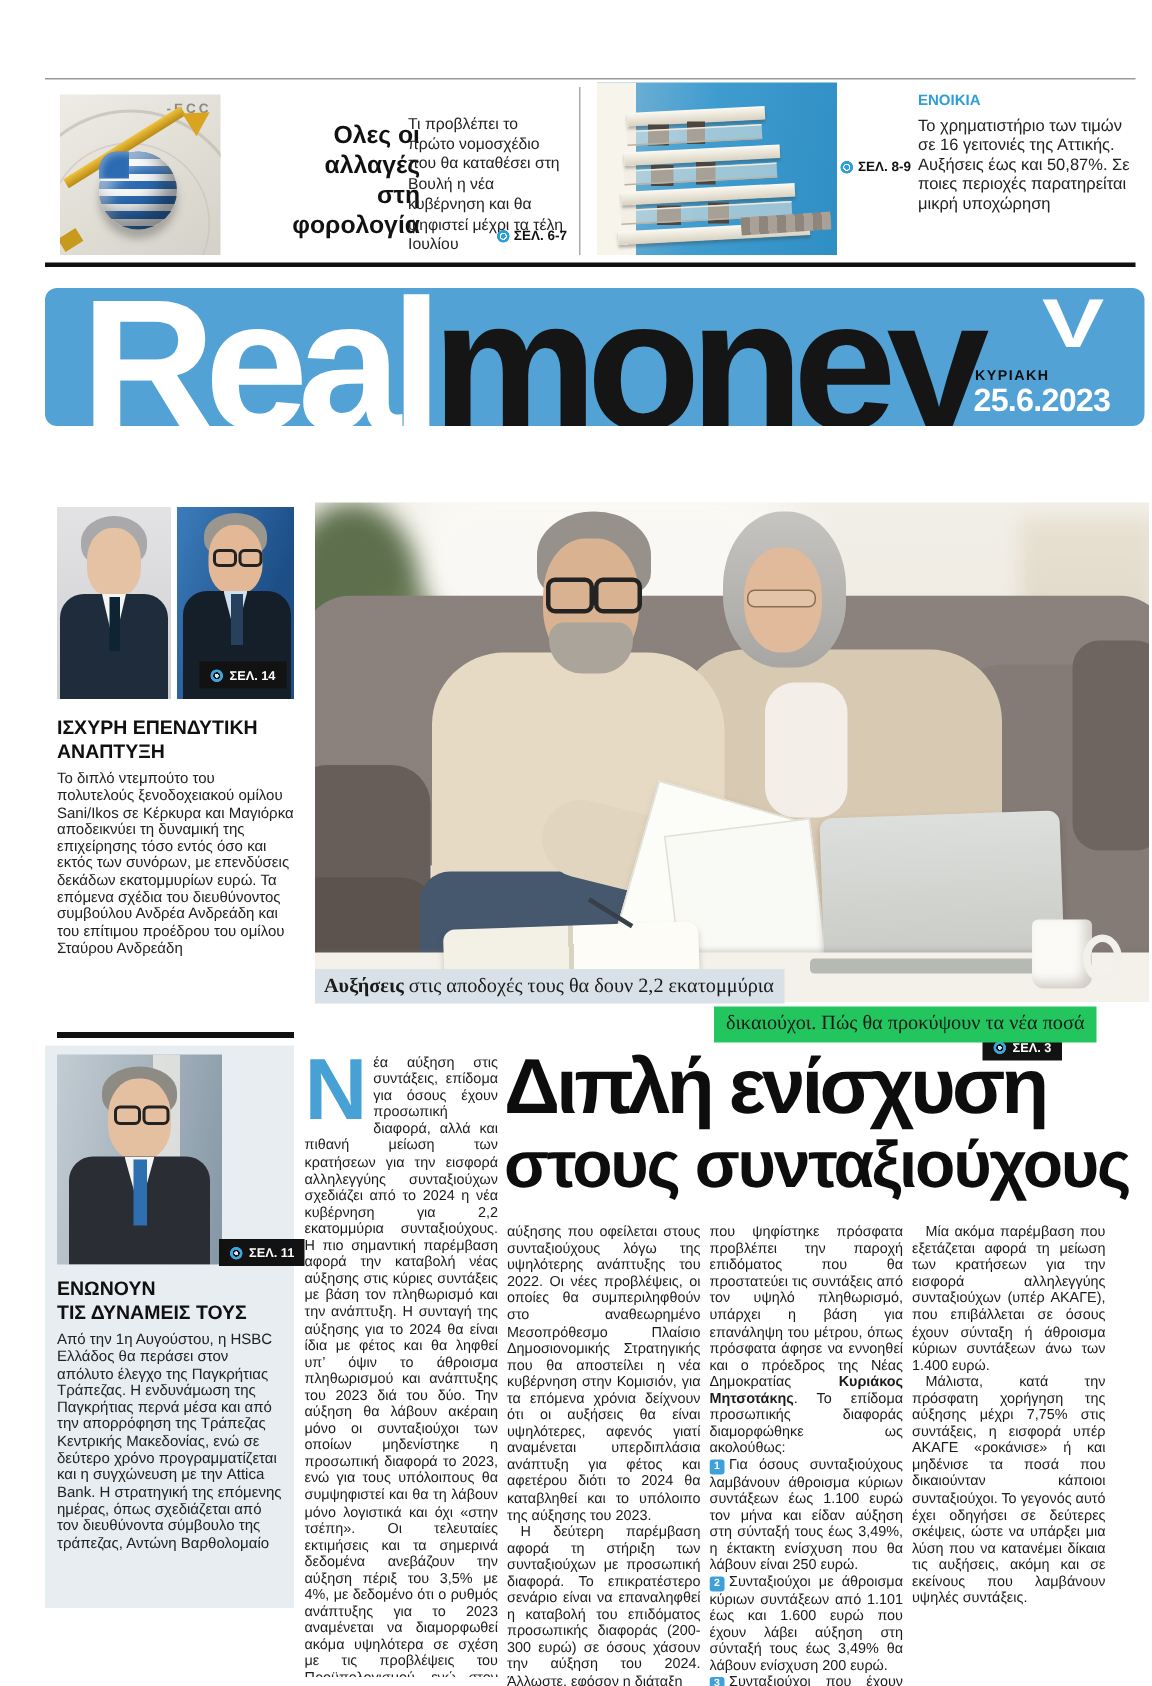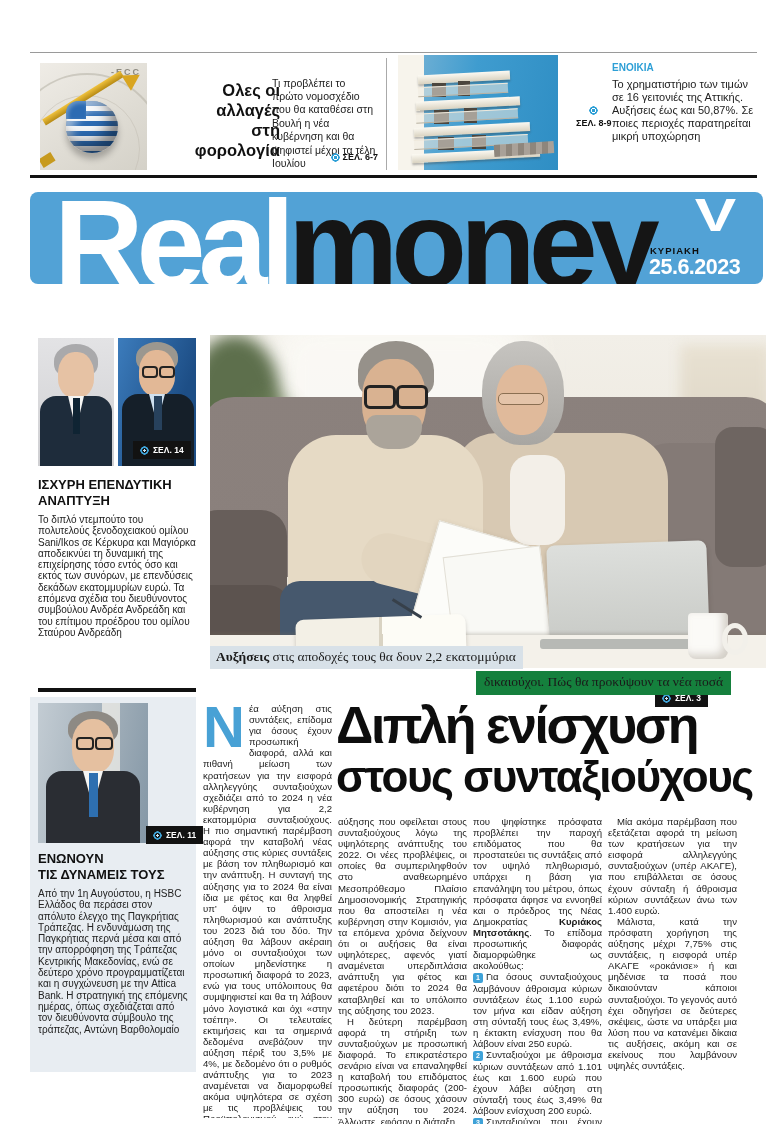--- a/index.html
+++ b/index.html
@@ -18,21 +18,21 @@
   .bull-w{width:9px;height:9px;border-radius:50%;flex:0 0 9px;
           background:radial-gradient(circle,#2d9fd6 0 1.5px,#fff 1.7px 2.3px,#2d9fd6 2.5px 4px,transparent 4.4px);}
   .bull-b{width:9px;height:9px;border-radius:50%;flex:0 0 9px;
           background:radial-gradient(circle,#cfe8f6 0 1.2px,#121212 1.4px 2.2px,#3fa3d8 2.4px 4px,transparent 4.4px);}
 
   
   #teaser-tax-title{position:absolute;left:162px;top:66px;width:118px;text-align:right;
     font-size:16.5px;line-height:20px;font-weight:bold;color:#111;white-space:pre-line;}
   #teaser-tax-body{position:absolute;left:272px;top:66px;width:106px;font-size:10.5px;line-height:13.4px;color:#222;}
   #teaser-tax-page{position:absolute;left:272px;top:152px;width:106px;text-align:right;}
-  #rent-page{position:absolute;left:576px;top:106px;flex-direction:column;}
+  #rent-page{position:absolute;left:560px;top:106px;}
   #rent-kicker{position:absolute;left:612px;top:62px;font-size:10px;font-weight:bold;color:#2d9fd6;}
   #rent-body{position:absolute;left:612px;top:78px;width:147px;font-size:11px;line-height:13px;color:#222;}
 
   
   #compass-img{position:absolute;left:40px;top:63px;width:107px;height:107px;overflow:hidden;
     background:linear-gradient(145deg,#efece6 0%,#e0ddd5 55%,#d4d1c8 100%);}
   #compass-ring{position:absolute;left:-30px;top:10px;width:150px;height:150px;border:2px solid #b9b5aa;
     border-radius:50%;opacity:.6;}
   #compass-ring2{position:absolute;left:-8px;top:32px;width:106px;height:106px;border:1px solid #c4c0b5;
     border-radius:50%;opacity:.6;}
@@ -131,21 +131,21 @@
     border-radius:8px 8px 14px 14px;transform:rotate(-2deg);box-shadow:0 3px 4px rgba(100,90,75,.3);}
   #mp-mug{position:absolute;left:478px;top:278px;width:40px;height:46px;background:#fbfaf7;border-radius:4px 4px 8px 8px;box-shadow:inset -5px -4px 8px rgba(150,140,125,.4);}
   #mp-mug-handle{position:absolute;left:512px;top:288px;width:16px;height:22px;border:5px solid #f2f0ea;border-radius:50%;}
   #mp-pen{position:absolute;left:180px;top:272px;width:34px;height:3px;background:#37404a;transform:rotate(32deg);}
 
   
   #photo-badge{position:absolute;left:655px;top:641px;margin-top:48px;}
   #caption-line1{position:absolute;left:210px;top:646px;background:#d8e1e8;padding:3px 7px 4px 6px;
     font-family:"Liberation Serif",serif;font-size:13.5px;color:#1a1a1a;white-space:nowrap;}
   #caption-line1 b{font-weight:bold;}
-  #caption-line2{position:absolute;right:37px;top:671px;background:#15803d;padding:3px 8px 5px 8px;
+  #caption-line2{position:absolute;right:37px;top:671px;background:#22c55e;padding:3px 8px 5px 8px;
     font-family:"Liberation Serif",serif;font-size:13.5px;color:#1a1a1a;white-space:nowrap;}
 
   
   #headline1{position:absolute;left:336px;top:699px;font-size:52px;line-height:1;font-weight:bold;
     letter-spacing:-2.5px;color:#0d0d0d;white-space:nowrap;}
   #headline2{position:absolute;left:336px;top:755px;font-size:44px;line-height:1;font-weight:bold;
     letter-spacing:-1.5px;color:#0d0d0d;white-space:nowrap;}
   .article-col{position:absolute;width:129px;font-size:9.6px;line-height:11.1px;text-align:justify;color:#1b1b1b;overflow:hidden;}
   .article-col p{margin:0;}
   .article-col p.ind{text-indent:9px;}

